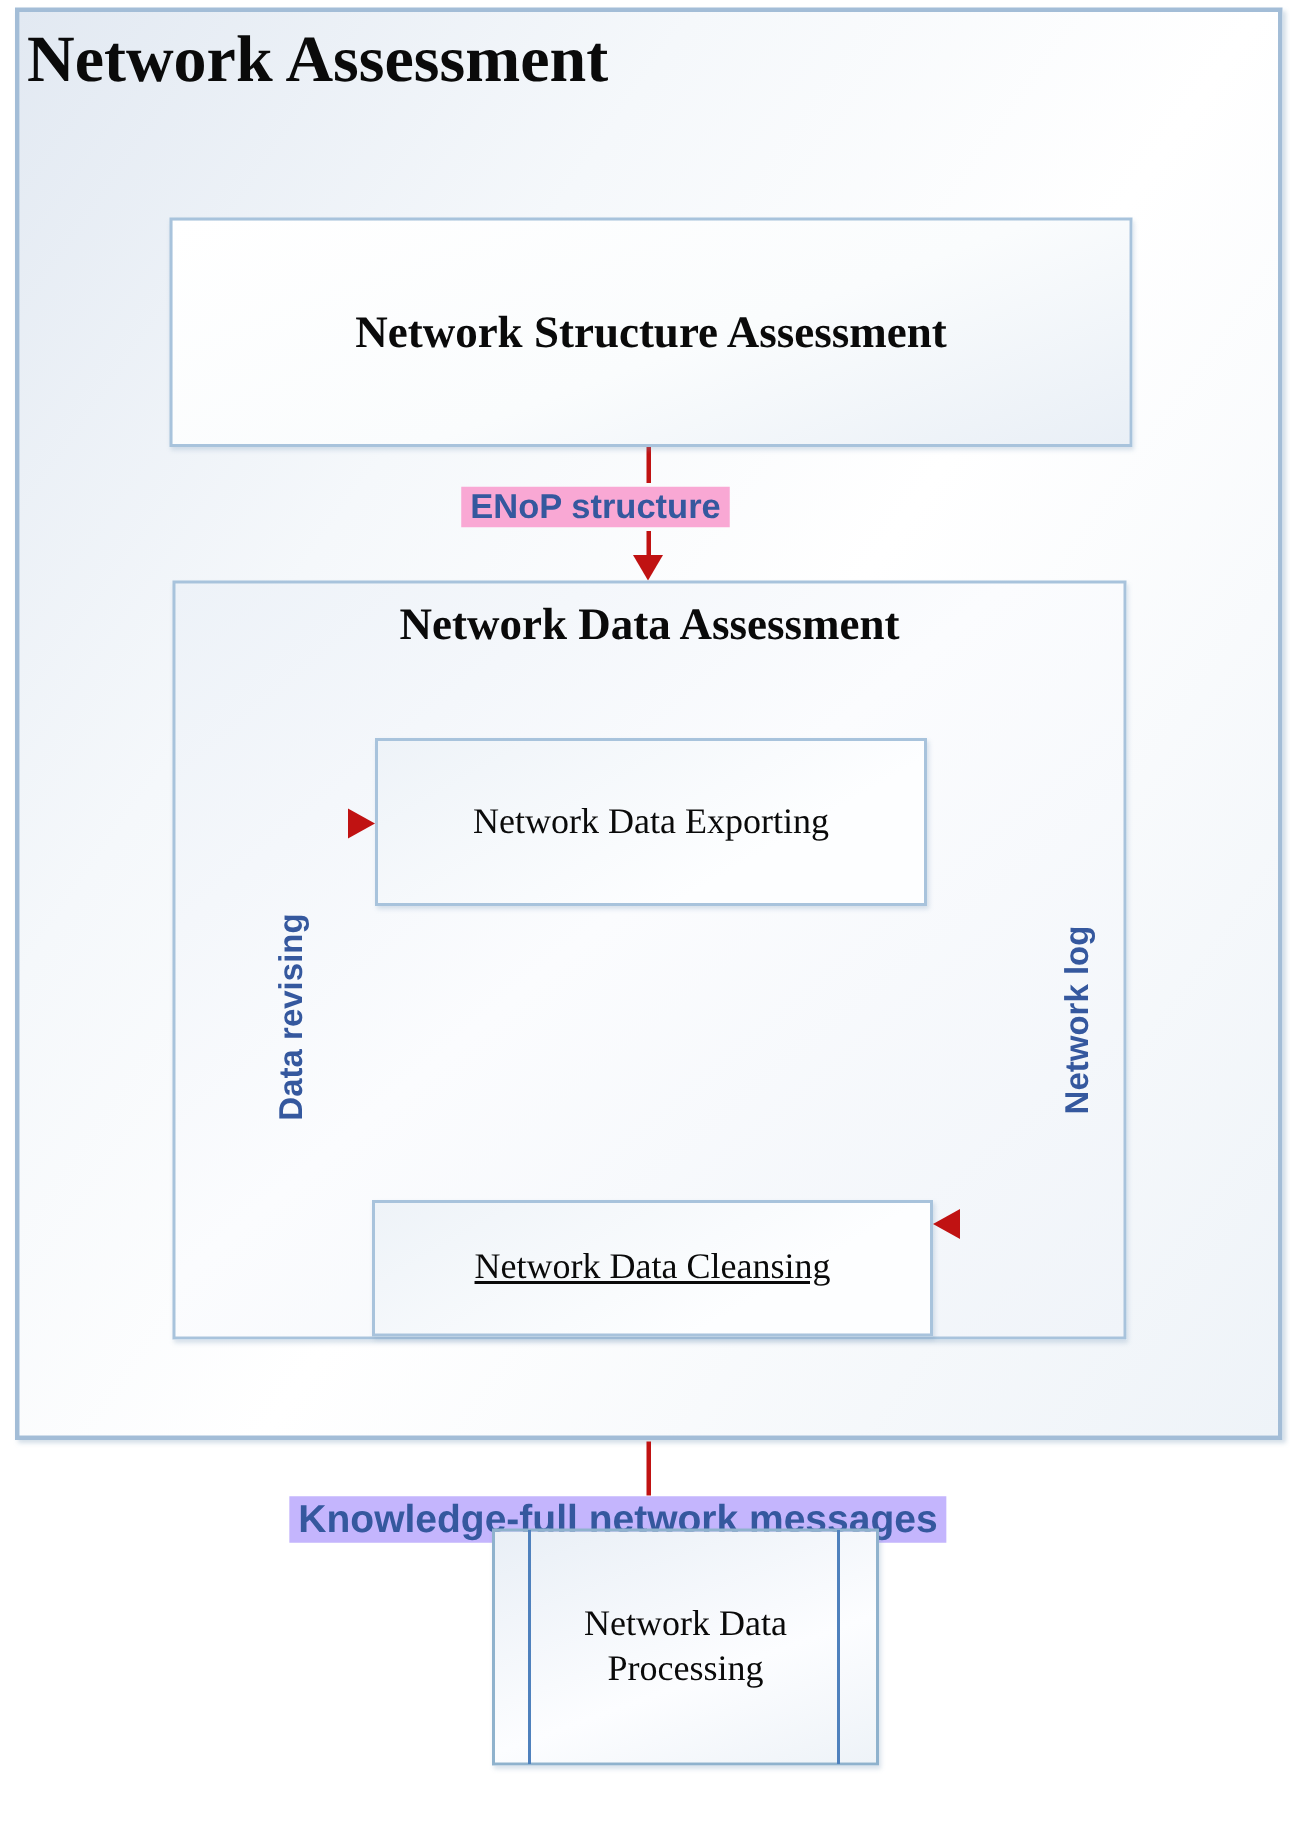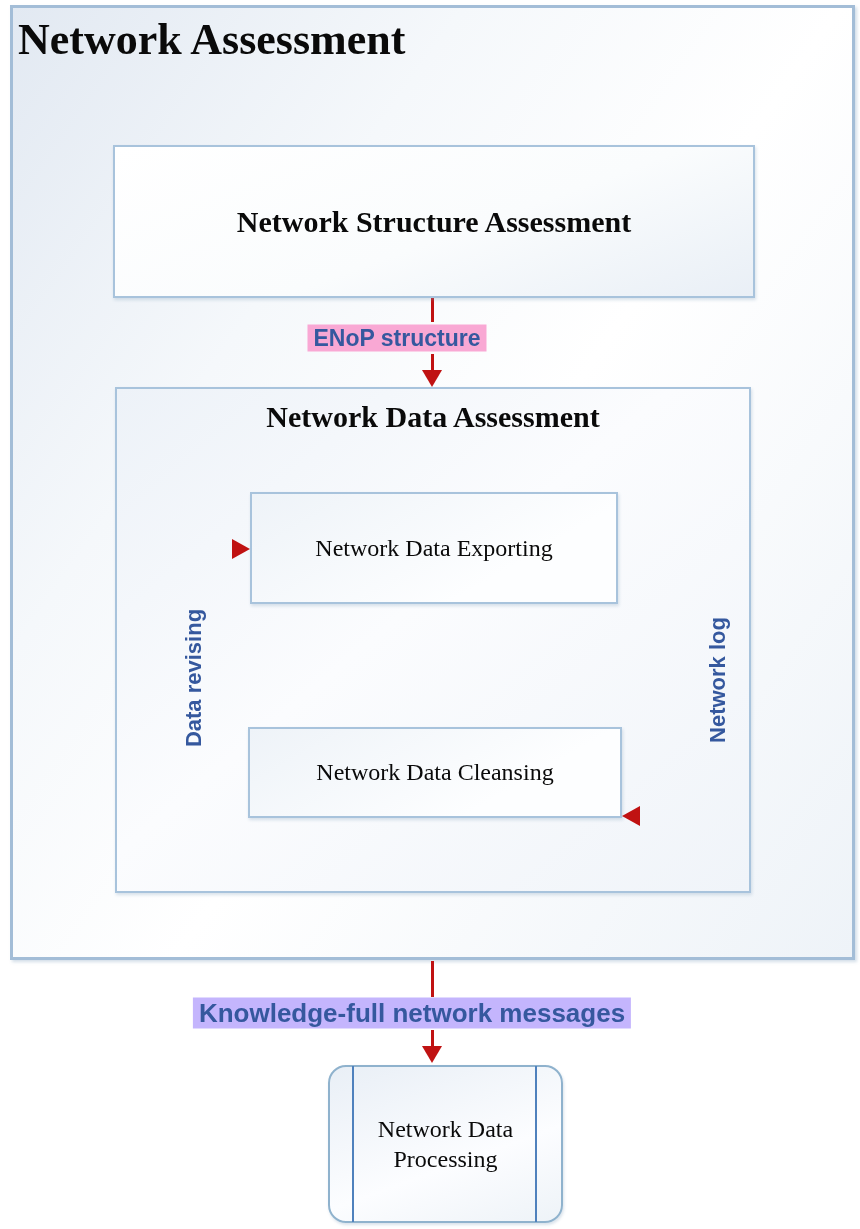--- a/index.html
+++ b/index.html
@@ -38,30 +38,30 @@
   .data-box-title {
     margin-top:11px; 
     font:bold 30px "Liberation Serif", serif; color:#0a0a0a;
   }
   .exporting-box {
     left:250px; top:492px; width:368px; height:112px;
     background:linear-gradient(150deg,#eef3f8 0%,#fdfeff 70%);
     font:24px "Liberation Serif", serif;
   }
   .cleansing-box {
-    left:248px; top:727px; width:374px; height:91px;
+    left:248px; top:800px; width:374px; height:91px;
     background:linear-gradient(150deg,#eef3f8 0%,#fdfeff 70%);
     font:24px "Liberation Serif", serif;
+    text-decoration:underline;
   }
   .processing-box {
-    left:328px; top:1065px; width:235px; height:158px;
+    left:328px; top:1019px; width:258px; height:158px;
     border-color:var(--process-border,#8fb2cd);
     background:linear-gradient(160deg,#e9eff6 0%,#fcfdff 60%,#eef3f8 100%);
     font:24px/1.25 "Liberation Serif", serif;
-    border-radius:18px;
   }
   .processing-box .label-block { display:block; width:150px; margin:0 auto; }
   .inner-line {
     position:absolute; top:-1px; bottom:-1px; width:2px;
     background:var(--process-inner-line,#4f81bd);
   }
   .inner-line.left  { left:22px; }
   .inner-line.right { right:24px; }
 
   

